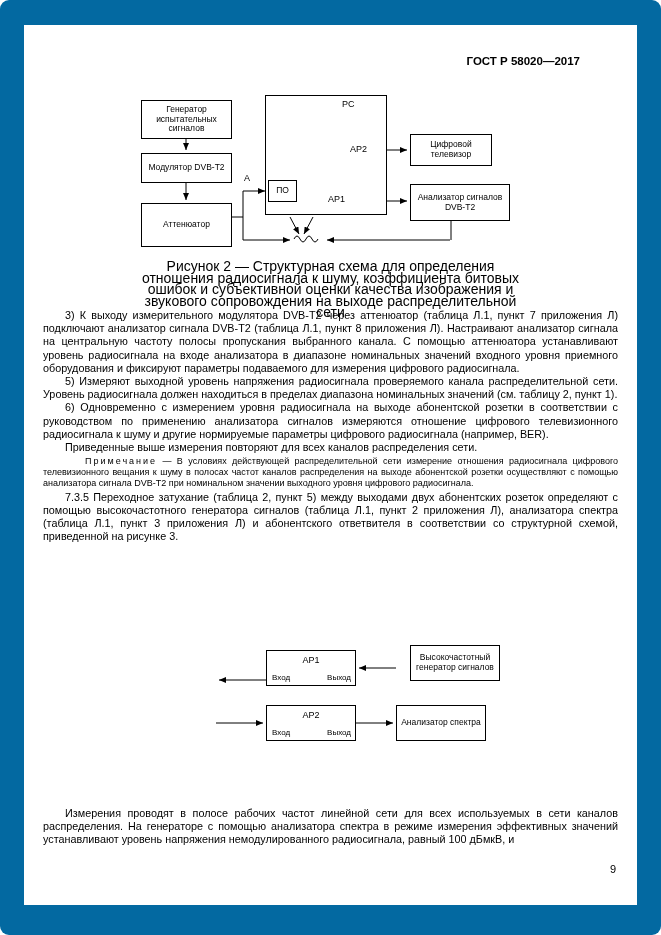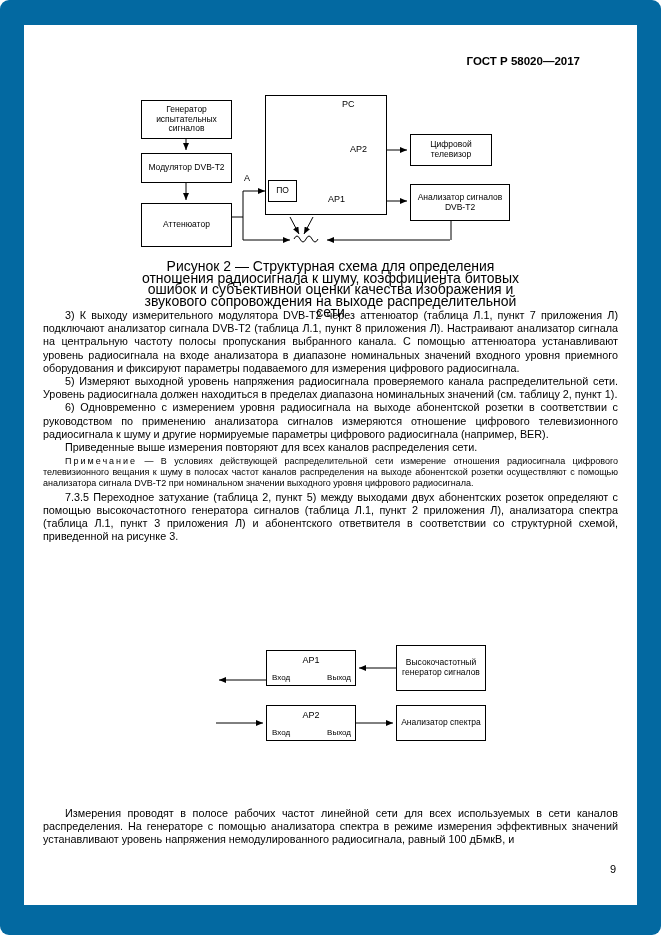--- a/index.html
+++ b/index.html
@@ -22,21 +22,21 @@
   .port.out{right:4px;}
   .caption{position:absolute;left:50%;transform:translateX(-50%);text-align:center;
            font-size:14px;line-height:11.5px;}
   .cap2{top:236px;width:390px;}
   .cap3{top:738px;width:345px;}
   .body-block{position:absolute;left:19px;width:575px;}
   .body1{top:284px;}
   .body2{top:782px;}
   .para{margin:0;text-indent:22px;text-align:justify;font-size:10.8px;line-height:13.2px;}
   .note{margin:2px 0 2px 0;text-indent:22px;text-align:justify;font-size:9px;line-height:10.8px;}
-  .note-label{letter-spacing:2px;}
+  .note-label{letter-spacing:2px;margin-left:20px;}
   .page-number{position:absolute;top:838px;right:21px;font-size:11px;}
 </style>
 </head>
 <body>
 
 <div class="frame">
   <div class="page">
 
     <div class="gost-header">ГОСТ Р 58020—2017</div>
 
@@ -97,21 +97,21 @@
           <path d="M142,40 H95" marker-end="url(#arrB)"></path>
           <path d="M92,83 H139" marker-end="url(#arrB)"></path>
           <path d="M232,83 H269" marker-end="url(#arrB)"></path>
         </g>
       </svg>
       <div class="dbox plain" style="left:142px;top:10px;width:90px;height:36px">
         <span class="ar-title">АР1</span>
         <span class="port in">Вход</span>
         <span class="port out">Выход</span>
       </div>
-      <div class="dbox" style="left:272px;top:5px;width:90px;height:46px">Высокочастотный генератор сигналов</div>
+      <div class="dbox" style="left:286px;top:5px;width:90px;height:36px">Высокочастотный генератор сигналов</div>
       <div class="dbox plain" style="left:142px;top:65px;width:90px;height:36px">
         <span class="ar-title">АР2</span>
         <span class="port in">Вход</span>
         <span class="port out">Выход</span>
       </div>
       <div class="dbox" style="left:272px;top:65px;width:90px;height:36px">Анализатор спектра</div>
     </div>
 
 
     <div class="body-block body2">

